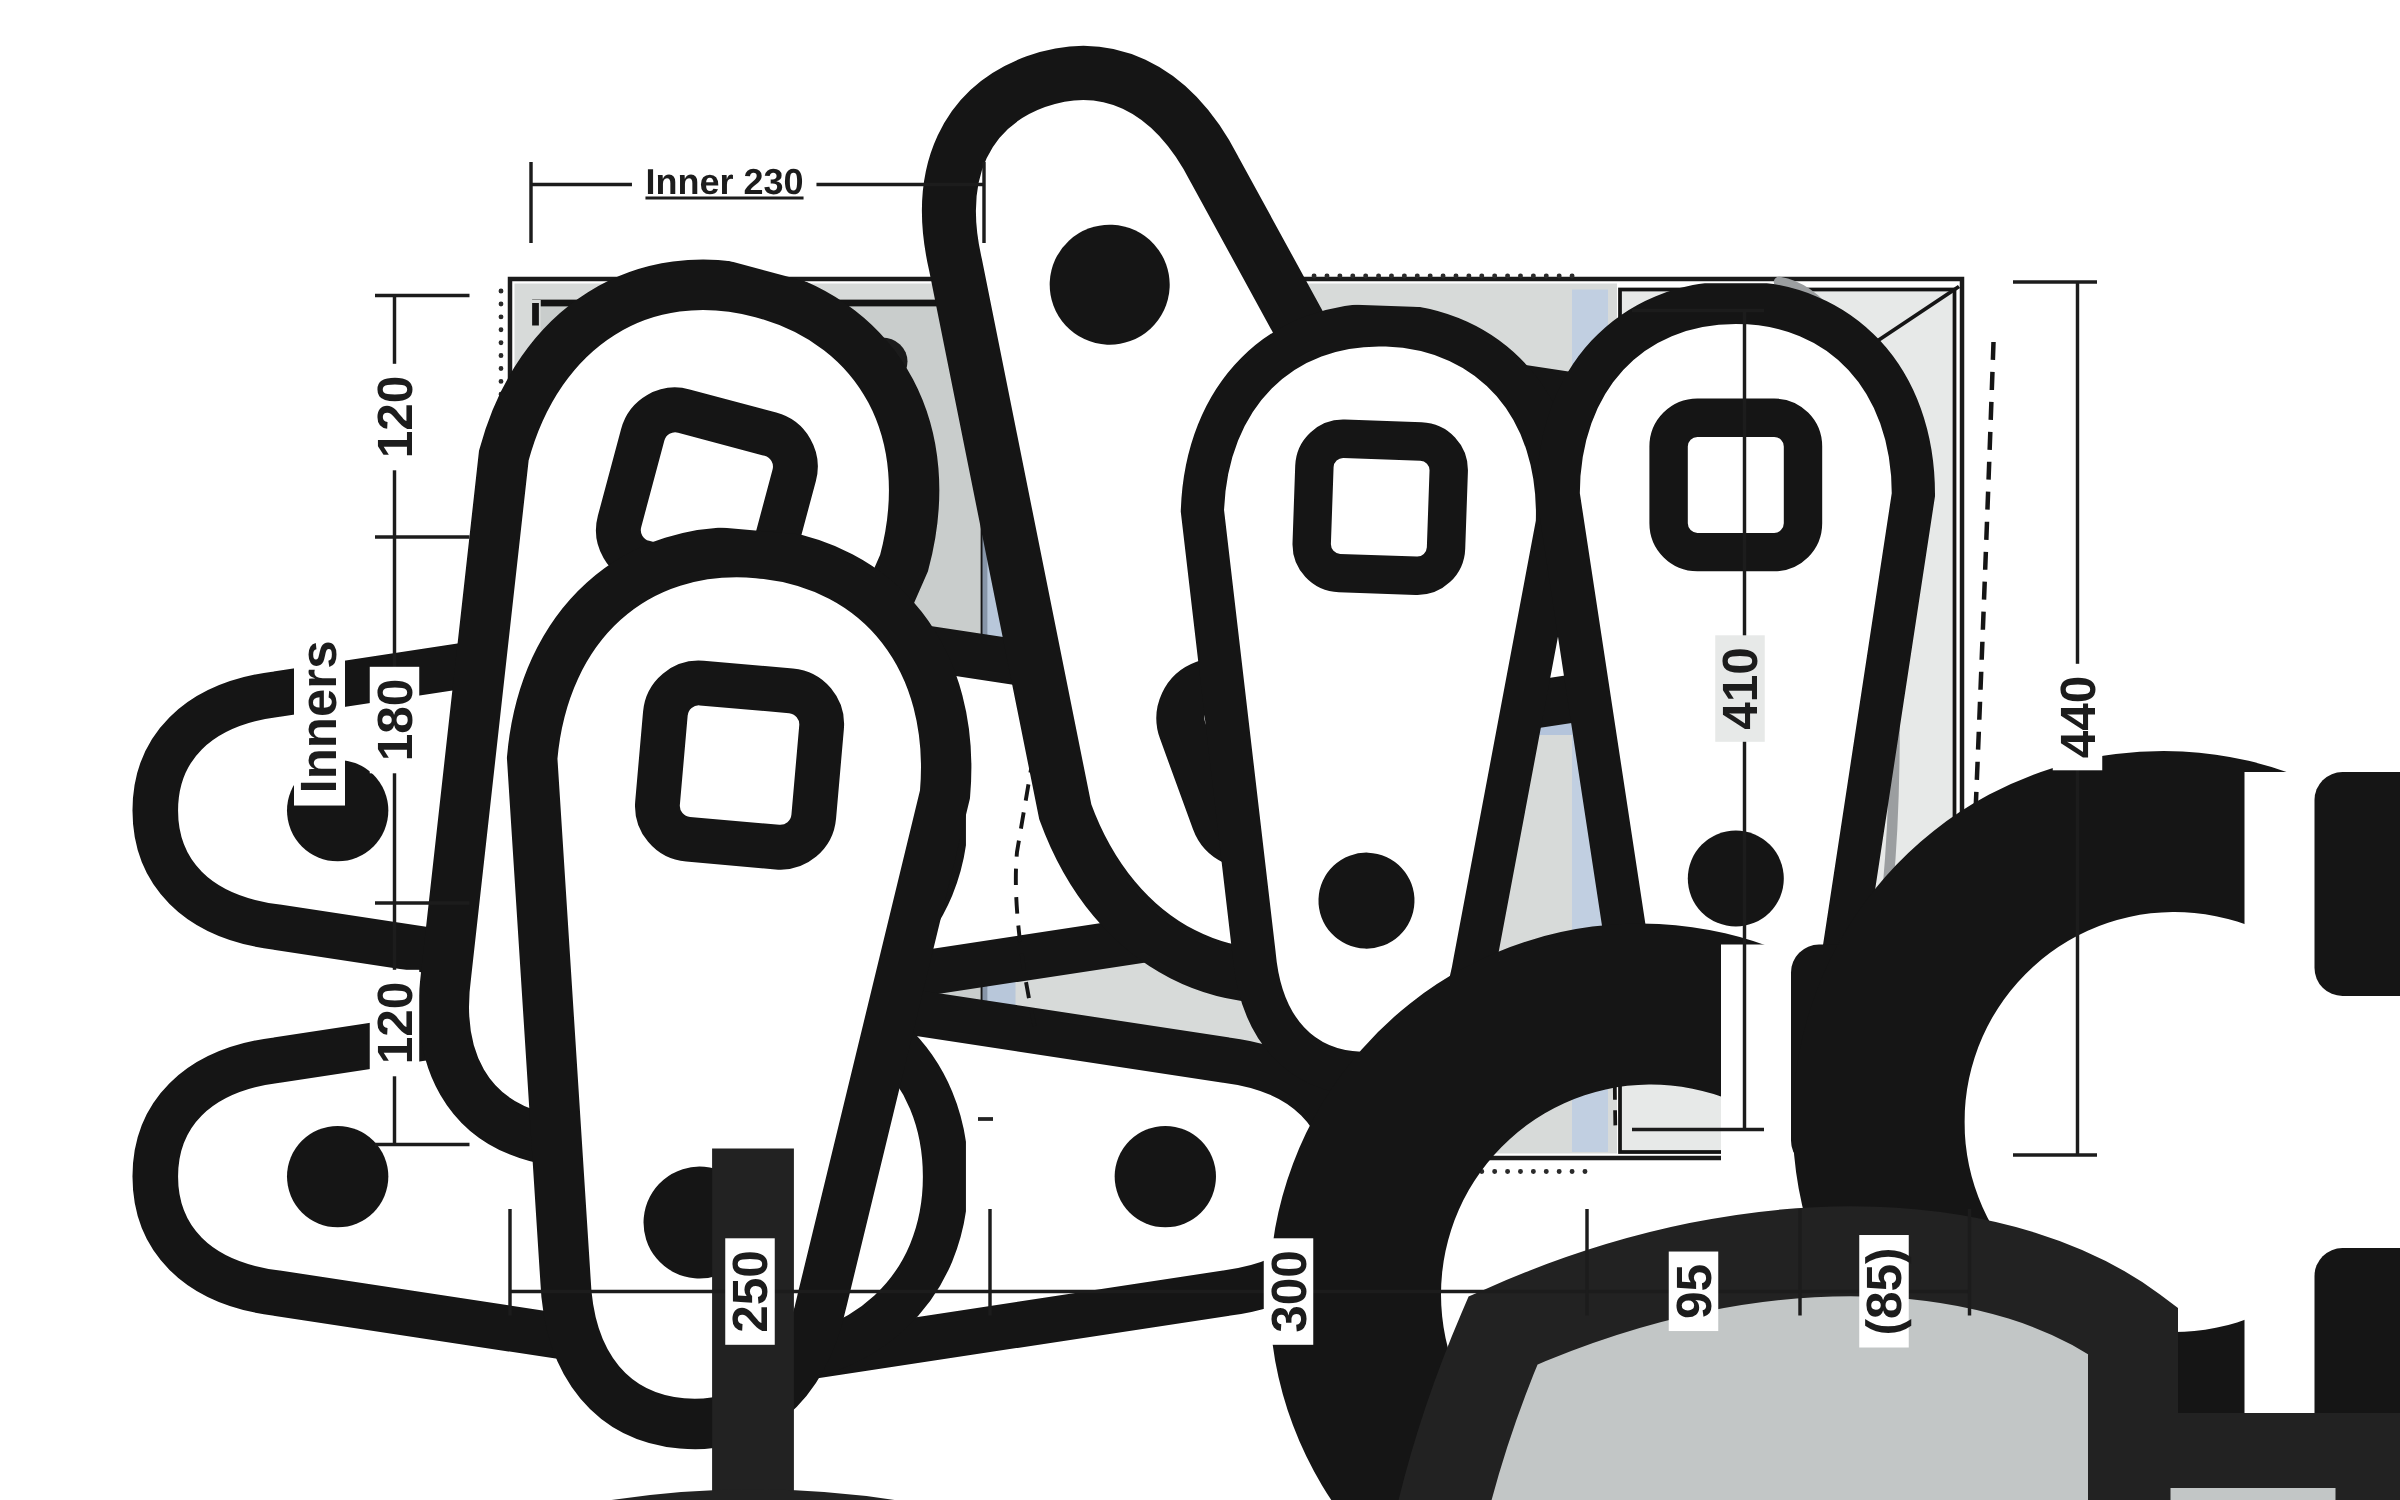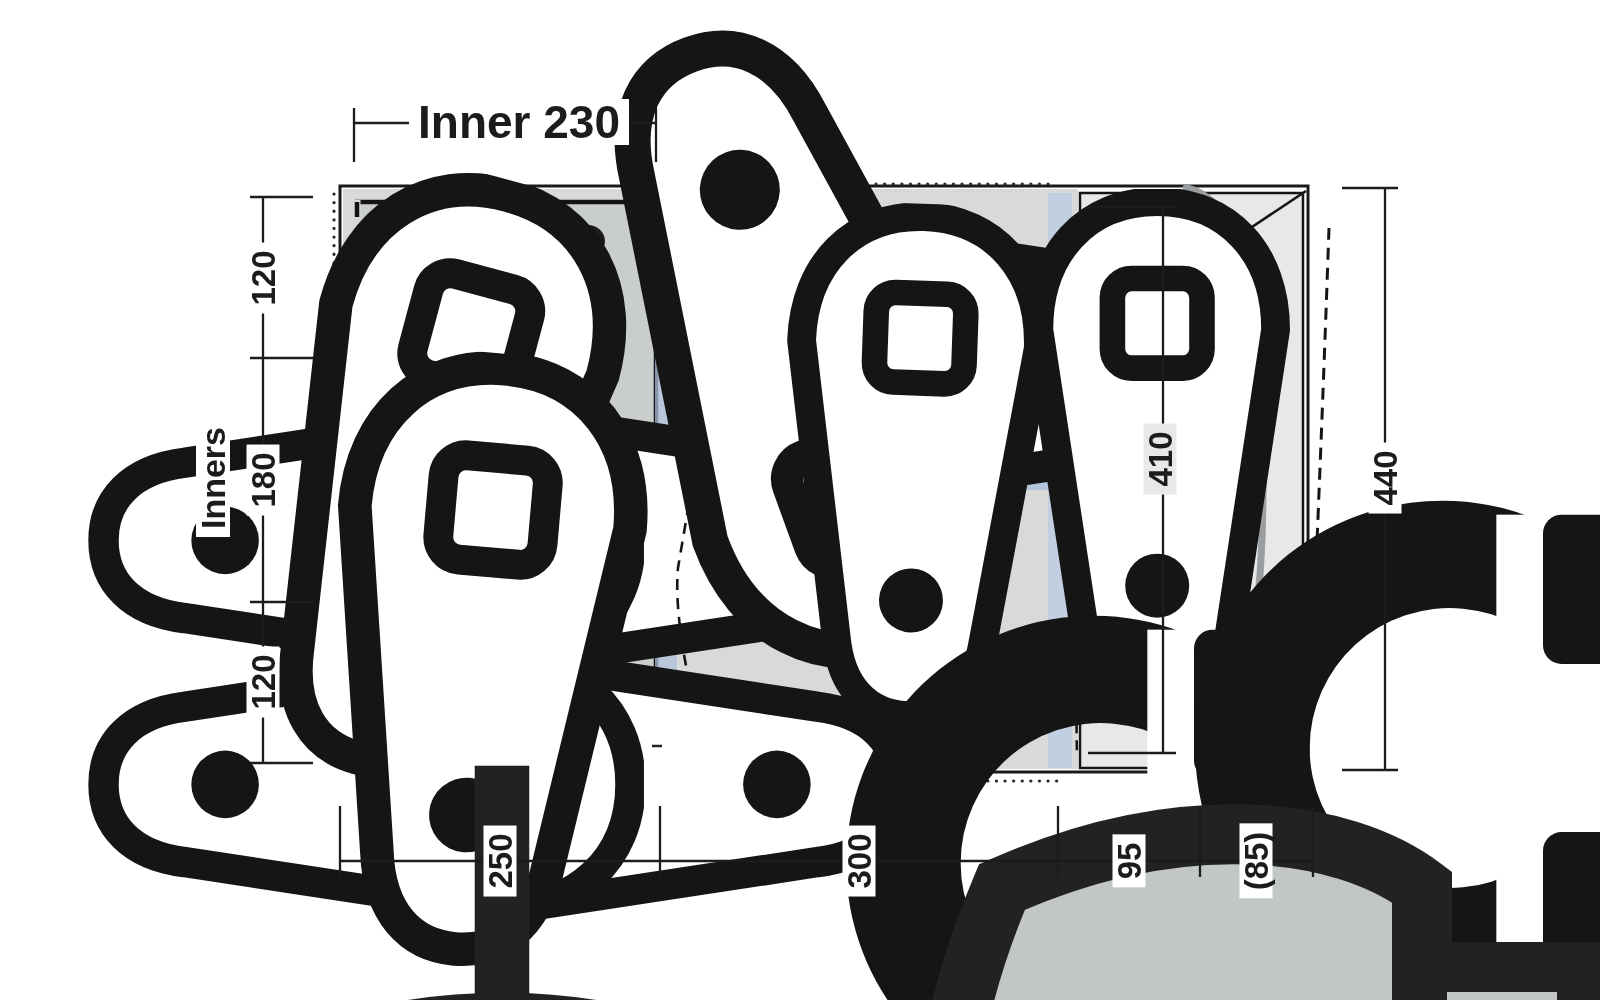--- a/index.html
+++ b/index.html
@@ -153,21 +153,21 @@
       <line x1="1088" y1="753" x2="1176" y2="753"></line>
     </g>
     <g>
       <line x1="1385" y1="188" x2="1385" y2="770"></line>
       <line x1="1342" y1="188" x2="1398" y2="188"></line>
       <line x1="1342" y1="770" x2="1398" y2="770"></line>
     </g>
   </g>
 </svg>
 
-<div class="lab" style="left:519px;top:122px;font-size:46px;">Inner 230</div>
+<div class="lab" style="left:483px;top:122px;font-size:24px;text-decoration:underline;">Inner 230</div>
 <div class="vlab" style="left:213px;top:478px;font-size:34px;">Inners</div>
 <div class="vlab" style="left:263px;top:278px;">120</div>
 <div class="vlab" style="left:263px;top:480px;">180</div>
 <div class="vlab" style="left:263px;top:682px;">120</div>
 <div class="vlab" style="left:500px;top:861px;">250</div>
 <div class="vlab" style="left:859px;top:861px;">300</div>
 <div class="vlab" style="left:1129px;top:861px;">95</div>
 <div class="vlab" style="left:1256px;top:861px;">(85)</div>
 <div class="vlab porchbg" style="left:1160px;top:459px;">410</div>
 <div class="vlab" style="left:1385px;top:478px;">440</div>

